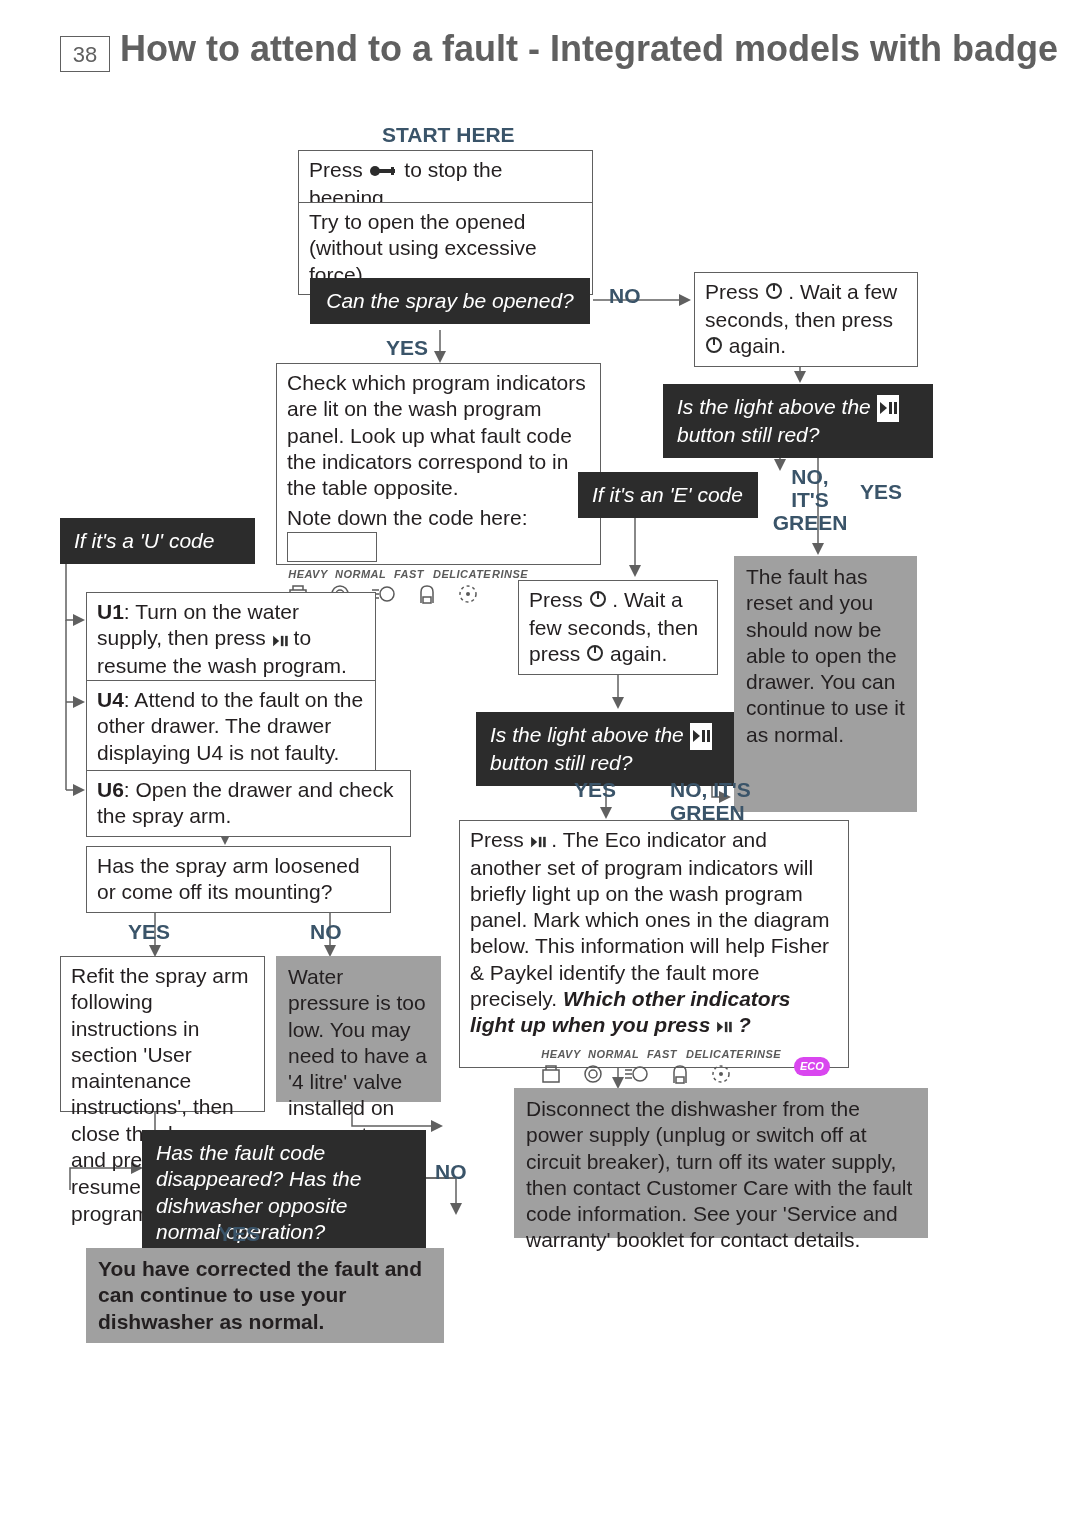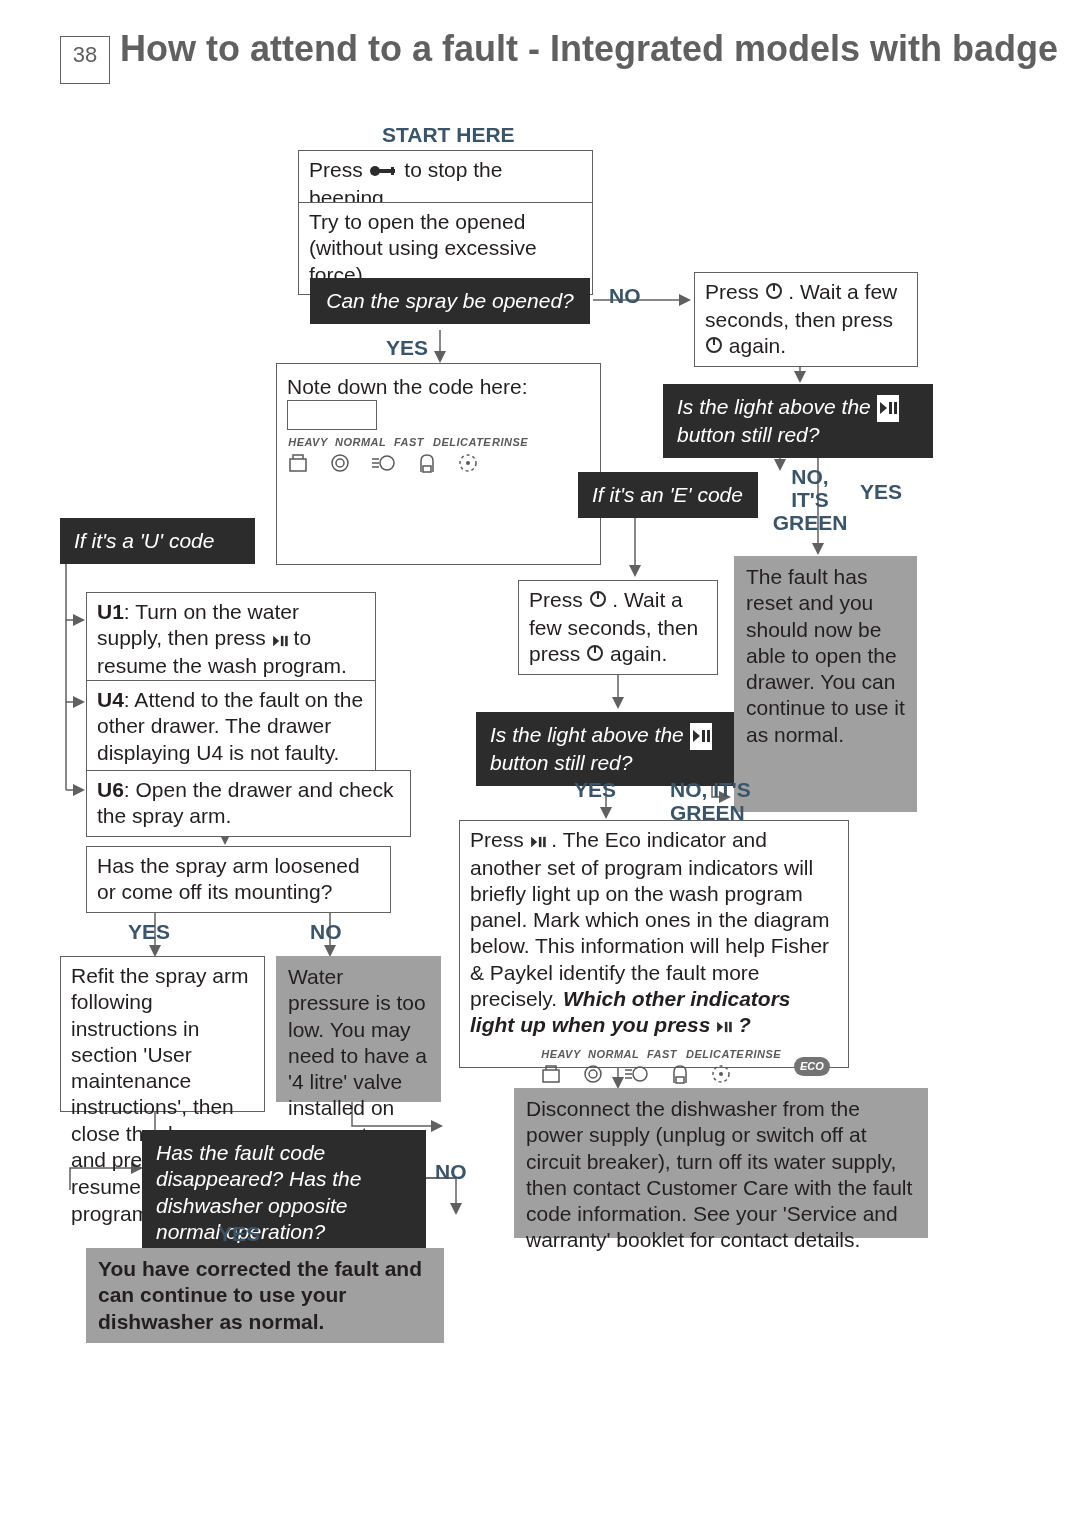--- a/index.html
+++ b/index.html
@@ -8,21 +8,21 @@
     background: #fff;
     color: #231f20;
     width: 1080px;
     height: 1532px;
     position: relative;
     overflow: hidden;
   }
   .page-num {
     position: absolute;
     left: 60px; top: 36px;
-    width: 50px; height: 48px;
+    width: 50px; height: 36px;
     border: 1.5px solid #606060;
     color: #606060;
     font-size: 22px;
     text-align: center;
     line-height: 36px;
   }
   .title {
     position: absolute;
     left: 120px; top: 28px;
     color: #606060;
@@ -168,20 +168,21 @@
     <svg width="18" height="14" viewBox="0 0 18 14">
         <path d="M1,1 L8,7 L1,13 Z" fill="#2c2c2c"></path>
         <rect x="10" y="1" width="3" height="12" fill="#2c2c2c"></rect>
         <rect x="15" y="1" width="3" height="12" fill="#2c2c2c"></rect>
       </svg>
   </span>
   <span> button still red?</span>
 </div>
 
 <div class="box" style="left:276px; top:363px; width:325px; height:202px;">
+  <div>Check which program indicators are lit on the wash program panel. Look up what fault code the indicators correspond to in the table opposite.</div>
   <div style="margin-top:4px;">
     <span>Note down the code here:</span>
     <span class="small-input"></span>
   </div>
   <div style="margin-top:6px;">
     <div class="prog-labels">
       <span style="width:42px;text-align:center">HEAVY</span>
       <span style="width:50px;text-align:center">NORMAL</span>
       <span style="width:36px;text-align:center">FAST</span>
       <span style="width:52px;text-align:center">DELICATE</span>
@@ -329,21 +330,21 @@
           <svg width="20" height="22">
               <path d="M4,20 L4,9 Q4,3 10,3 Q16,3 16,9 L16,20" fill="none" stroke="#5a5a5a" stroke-width="1.5"></path>
               <rect x="6" y="14" width="8" height="6" fill="none" stroke="#5a5a5a" stroke-width="1.5"></rect>
             </svg>
           <svg width="22" height="22">
               <circle cx="11" cy="11" r="8" fill="none" stroke="#5a5a5a" stroke-width="1.5" stroke-dasharray="3 3"></circle>
               <circle cx="11" cy="11" r="2" fill="#5a5a5a"></circle>
             </svg>
         </div>
       </div>
-      <div style="background:#737373;color:#fff;font-size:11px;font-weight:700;padding:3px 6px;border-radius:10px;font-style:italic;text-align:center;">ECO</div>
+      <div style="background:#d946ef;color:#fff;font-size:11px;font-weight:700;padding:3px 6px;border-radius:10px;font-style:italic;text-align:center;">ECO</div>
     </div>
   </div>
 </div>
 
 <div class="grey" style="left:514px; top:1088px; width:414px; height:150px;">Disconnect the dishwasher from the power supply (unplug or switch off at circuit breaker), turn off its water supply, then contact Customer Care with the fault code information. See your 'Service and warranty' booklet for contact details.</div>
 
 <div class="dark" style="left:142px; top:1130px; width:284px;">Has the fault code disappeared? Has the dishwasher opposite normal operation?</div>
 <div class="label" style="left:435px; top:1160px;">NO</div>
 <div class="label" style="left:218px; top:1222px;">YES</div>
 

